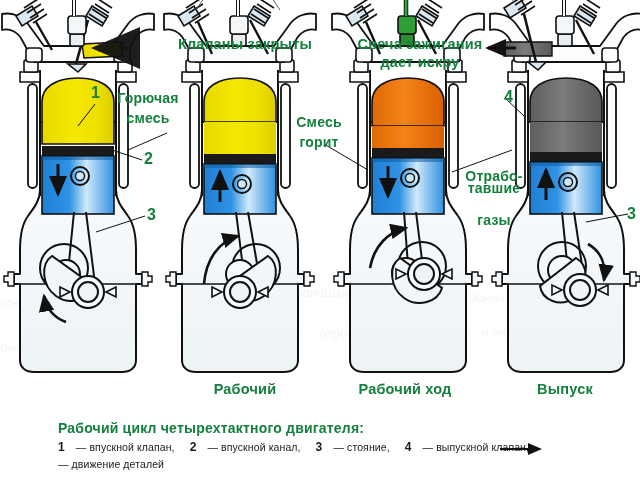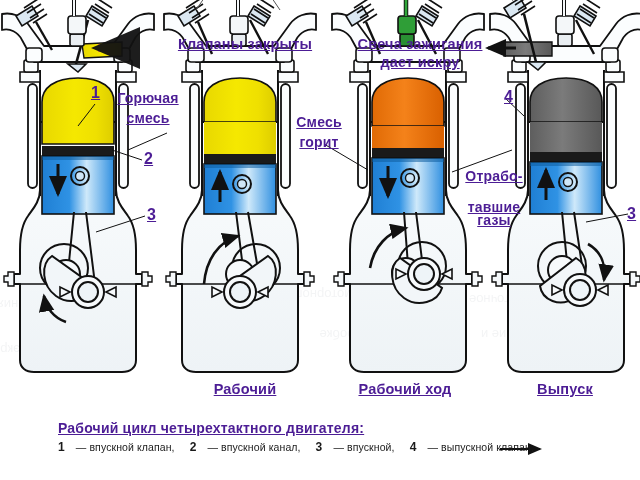--- a/index.html
+++ b/index.html
@@ -8,21 +8,21 @@
     width:640px;height:480px;
     background:#ffffff;
     font-family:"Liberation Sans","DejaVu Sans",sans-serif;
     color:#000;
     overflow:hidden;
     position:relative;
   }
   #stage{position:relative;width:640px;height:480px;}
   svg#diagram{position:absolute;left:0;top:0;width:640px;height:480px;}
 
-  .txt{position:absolute;font-weight:bold;color:#4c1d95;letter-spacing:.2px;text-decoration:underline;}
+  .txt{position:absolute;font-weight:bold;color:#15803d;letter-spacing:.2px;}
   .hdr{font-size:14.5px;line-height:17px;text-align:center;}
   .callout{font-size:14px;line-height:17px;text-align:center;}
   .num{font-size:16px;font-weight:bold;}
   .stage-label{font-size:14.5px;font-weight:bold;text-align:center;}
   .caption-title{font-size:14px;font-weight:bold;}
   .caption-line{font-size:10.5px;font-weight:normal;color:#1a1a1a;letter-spacing:.1px;}
   .caption-line b{font-weight:bold;font-size:12px;}
 </style>
 </head>
 <body>
@@ -326,21 +326,21 @@
   <div class="txt hdr" style="left:330px;top:36px;width:180px;">Свеча зажигания</div>
   <div class="txt hdr" style="left:330px;top:54px;width:180px;">дает искру</div>
 
   <div class="txt callout" style="left:106px;top:90px;width:84px;">Горючая</div>
   <div class="txt callout" style="left:106px;top:110px;width:84px;">смесь</div>
 
   <div class="txt callout" style="left:284px;top:114px;width:70px;">Смесь</div>
   <div class="txt callout" style="left:284px;top:134px;width:70px;">горит</div>
 
   <div class="txt callout" style="left:447px;top:168px;width:94px;text-align:center;">Отрабо-</div>
-  <div class="txt callout" style="left:447px;top:199px;width:94px;">тавшие</div>
+  <div class="txt callout" style="left:447px;top:180px;width:94px;">тавшие</div>
   <div class="txt callout" style="left:447px;top:212px;width:94px;">газы</div>
 
   <div class="txt num" style="left:91px;top:84px;">1</div>
   <div class="txt num" style="left:144px;top:150px;">2</div>
   <div class="txt num" style="left:147px;top:206px;">3</div>
   <div class="txt num" style="left:504px;top:88px;">4</div>
   <div class="txt num" style="left:627px;top:205px;">3</div>
 
   <div class="txt stage-label" style="left:190px;top:381px;width:110px;">Рабочий</div>
   <div class="txt stage-label" style="left:340px;top:381px;width:130px;">Рабочий ход</div>
@@ -348,19 +348,22 @@
 
   <div class="txt caption-title" style="left:58px;top:420px;width:520px;">Рабочий цикл четырехтактного двигателя:</div>
 
   <div style="position:absolute;left:58px;top:440px;width:575px;">
     <div class="caption-line" style="white-space:nowrap;">
       <b>1</b>
       <span style="margin:0 12px 0 8px;">— впускной клапан,</span>
       <b>2</b>
       <span style="margin:0 12px 18px 8px;">— впускной канал,</span>
       <b>3</b>
-      <span style="margin:0 12px 0 8px;">— впускной,</span>
+      <span style="margin:0 12px 0 8px;">— стояние,</span>
       <b>4</b>
       <span style="margin:0 6px 0 8px;">— выпускной клапан,</span>
     </div>
+    <div class="caption-line" style="margin-top:4px;">
+      <span>— движение деталей</span>
+    </div>
   </div>
 
 </div>
 
 </body></html>

